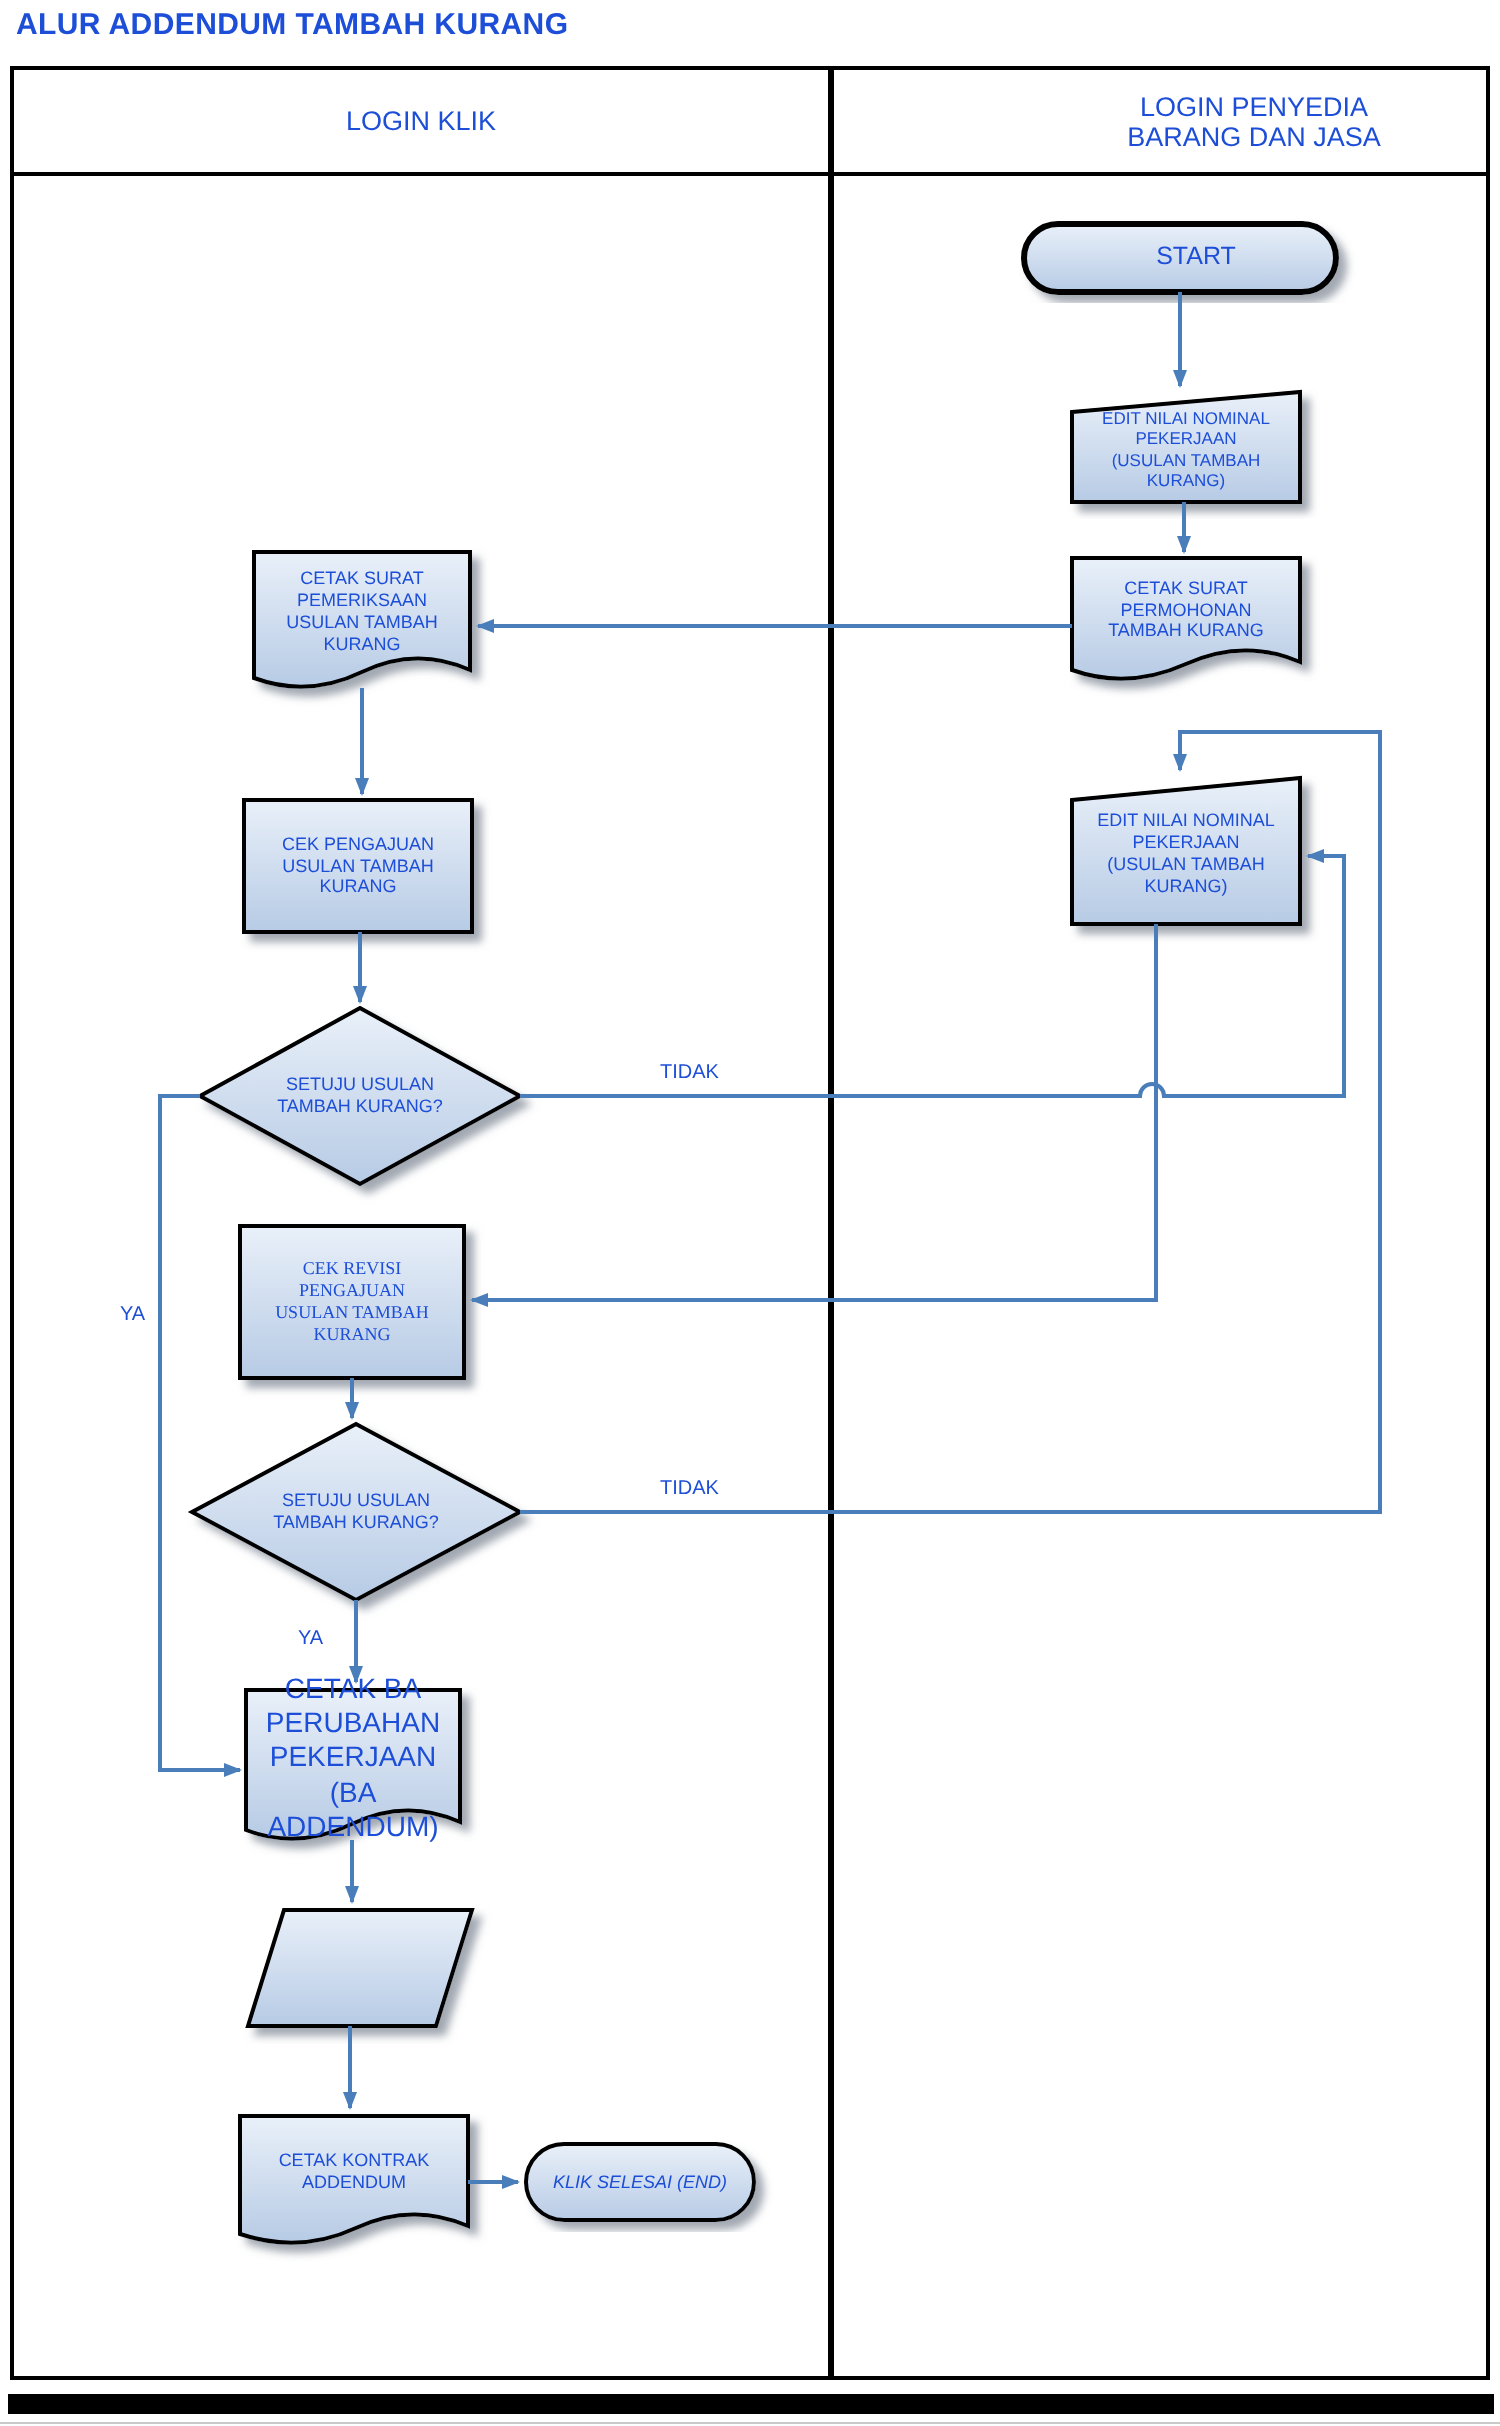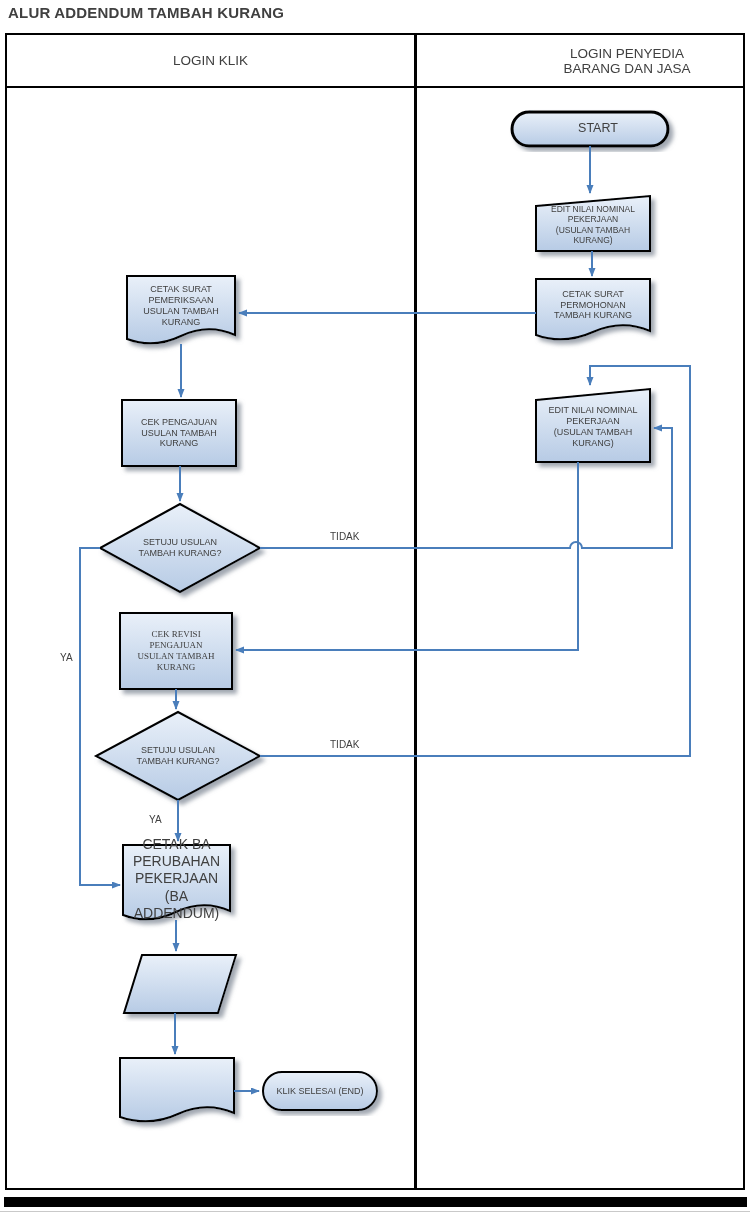--- a/index.html
+++ b/index.html
@@ -1,18 +1,18 @@
 <!DOCTYPE html>
 <html><head>
 <meta charset="utf-8">
 <style>
   html,body { margin:0; padding:0; background:#ffffff; }
   #stage {
     position:relative; width:750px; height:1213px; background:#ffffff;
-    font-family:"Liberation Sans", sans-serif; color:#404040; overflow:hidden;
+    font-family:"Liberation Sans", sans-serif; color:#1d4ed8; overflow:hidden;
   }
   .title {
     position:absolute; left:8px; top:4px; font-size:15px; font-weight:bold;
     letter-spacing:0.2px; white-space:nowrap;
   }
   .frame {
     position:absolute; left:5px; top:33px; width:736px; height:1153px;
     border:2px solid #000;
   }
   .header-sep {
@@ -123,21 +123,23 @@
   <div class="node-label" style="left:120px; top:613px; width:112px; height:76px; font-size:9px;font-family:Liberation Serif, serif;">CEK REVISI
 PENGAJUAN
 USULAN TAMBAH
 KURANG</div>
   <div class="node-label" style="left:101px; top:714px; width:154px; height:84px; font-size:9px;">SETUJU USULAN
 TAMBAH KURANG?</div>
   <div class="node-label" style="left:124px; top:848px; width:105px; height:62px; font-size:14px;">CETAK BA
 PERUBAHAN
 PEKERJAAN (BA
 ADDENDUM)</div>
-  <div class="node-label" style="left:263px; top:1072px; width:114px; height:38px; font-size:9px;">KLIK SELESAI (END)</div>
+  <div class="node-label" style="left:121px; top:1061px; width:112px; height:50px; font-size:9px;">CETAK KONTRAK
+ADDENDUM</div>
+  <div class="node-label" style="left:263px; top:1072px; width:114px; height:38px; font-size:9px;font-style:italic;">KLIK SELESAI (END)</div>
 
   <div class="edge-label" style="left:330px; top:531px;">TIDAK</div>
   <div class="edge-label" style="left:60px; top:652px;">YA</div>
   <div class="edge-label" style="left:330px; top:739px;">TIDAK</div>
   <div class="edge-label" style="left:149px; top:814px;">YA</div>
 
   <div class="bottom-bar"></div>
   <div class="page-edge"></div>
 </div>
 

